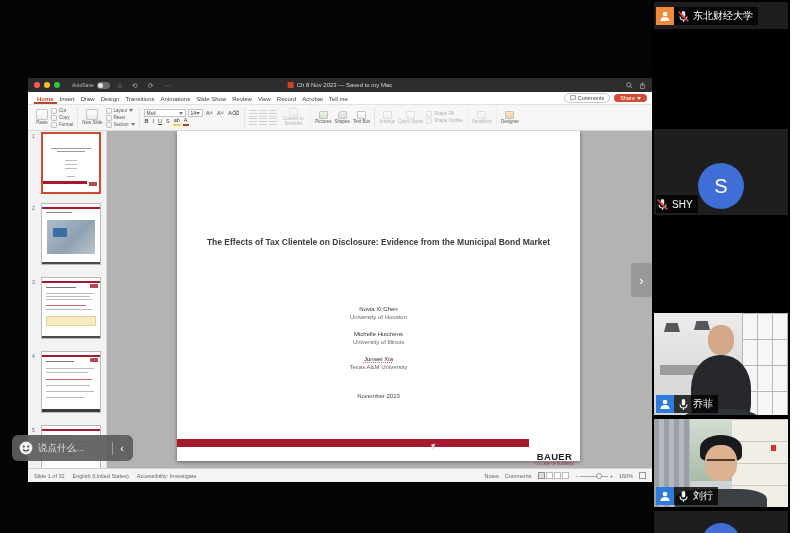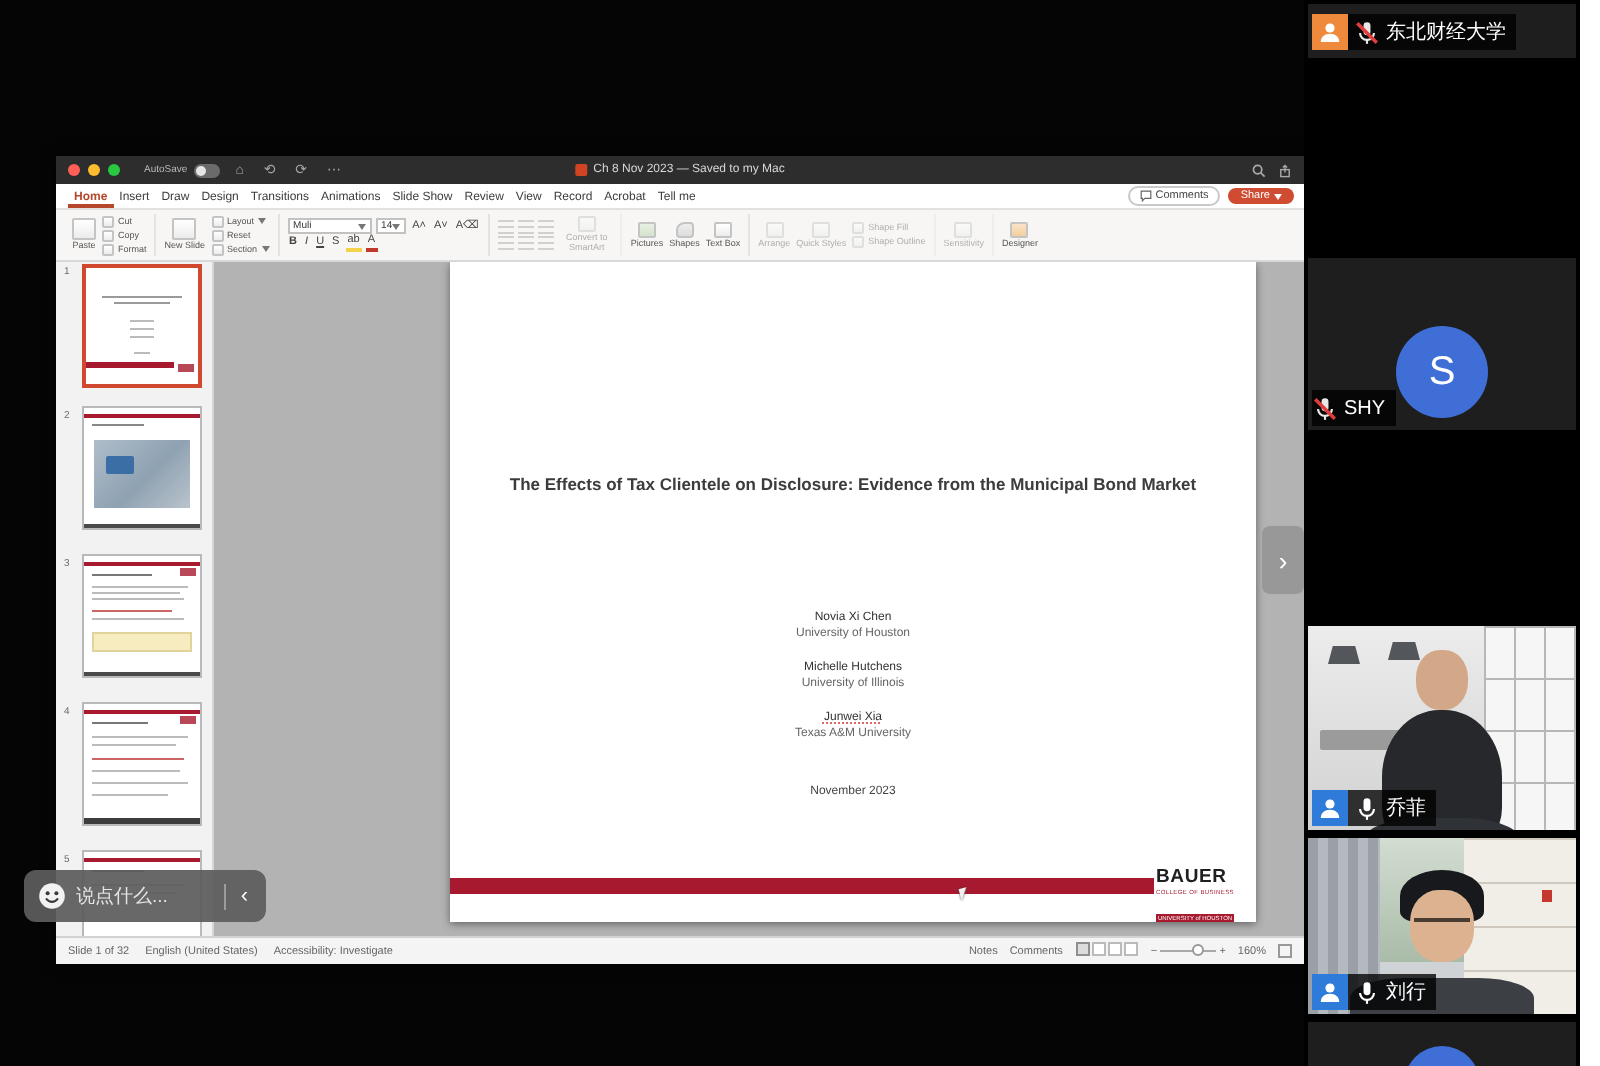--- a/index.html
+++ b/index.html
@@ -60,31 +60,31 @@
   .tline{position:absolute;height:1px;background:#9a9a9a;}
   .tredtop{position:absolute;left:0;right:0;top:3px;height:2px;background:#a6192e;}
   .tredbar{position:absolute;left:0;right:12px;bottom:8px;height:3px;background:#a6192e;}
   .tdark{position:absolute;left:0;right:0;bottom:0;height:2px;background:#4a4a4a;}
   .tlogo{position:absolute;right:2px;width:8px;height:4px;background:#a6192e;opacity:.8;}
   .thl{position:absolute;left:4px;right:4px;height:10px;background:#f6ecc0;border:0.5px solid #e0d49a;}
   .timg{position:absolute;left:5px;right:5px;top:16px;bottom:10px;
         background:linear-gradient(135deg,#aebdca 0%,#8fa2b2 55%,#b9c4cd 100%);}
   .timg::after{content:"";position:absolute;left:6px;top:8px;width:14px;height:9px;background:#3a6ea5;border-radius:1px;}
   .canvas{flex:1;position:relative;overflow:hidden;}
-  .slide{position:absolute;left:70px;top:0;width:403px;height:330px;background:#fff;box-shadow:0 1px 4px rgba(0,0,0,.45);margin-left:48px;}
+  .slide{position:absolute;left:70px;top:0;width:403px;height:330px;background:#fff;box-shadow:0 1px 4px rgba(0,0,0,.45);}
   .s-title{position:absolute;top:106px;left:0;right:0;padding:0 26px;text-align:center;
            font-size:8.5px;line-height:11px;font-weight:bold;color:#3c3c3c;}
   .s-authors{position:absolute;top:174px;left:0;right:0;text-align:center;color:#555;}
   .s-auth{margin-bottom:9px;}
   .s-name{font-size:6px;line-height:8px;color:#333;}
   .s-aff{font-size:6px;line-height:8px;color:#666;}
   .squiggle{text-decoration:underline;text-decoration-style:dotted;text-decoration-color:#d66;}
   .s-date{position:absolute;top:262px;left:0;right:0;text-align:center;font-size:6px;color:#444;}
   .s-redbar{position:absolute;left:0;top:308px;width:352px;height:8px;background:#a6192e;}
-  .s-logo{position:absolute;left:353px;top:303px;width:49px;line-height:1;}
+  .s-logo{position:absolute;left:353px;top:321px;width:49px;line-height:1;text-align:center;}
   .s-logo .l1{font-size:9.5px;font-weight:900;letter-spacing:0.3px;color:#1f1f1f;}
   .s-logo .l2{font-size:3px;color:#a6192e;letter-spacing:0.2px;margin-top:1px;}
   .s-logo .l3{font-size:3px;color:#fff;background:#a6192e;display:inline-block;padding:0.5px 1px;margin-top:1px;}
   .cursor{position:absolute;left:255px;top:313px;width:0;height:0;border-left:4px solid #f2f2f2;
           border-bottom:6px solid transparent;filter:drop-shadow(0 0 0.5px #333);transform:rotate(-15deg);}
   
   .statusbar{position:absolute;left:0;bottom:0;width:624px;height:14px;background:#f4f4f4;border-top:1px solid #d2d2d2;
              display:flex;align-items:center;padding:0 6px;font-size:5.5px;color:#666;gap:8px;white-space:nowrap;}
   .sb-right{margin-left:auto;display:flex;align-items:center;gap:6px;}
   .vb{display:inline-block;width:7px;height:7px;border:1px solid #bbb;background:#fff;margin-left:1px;}

